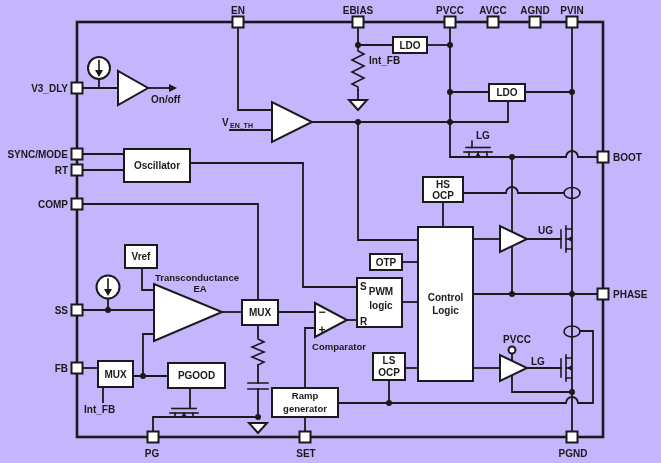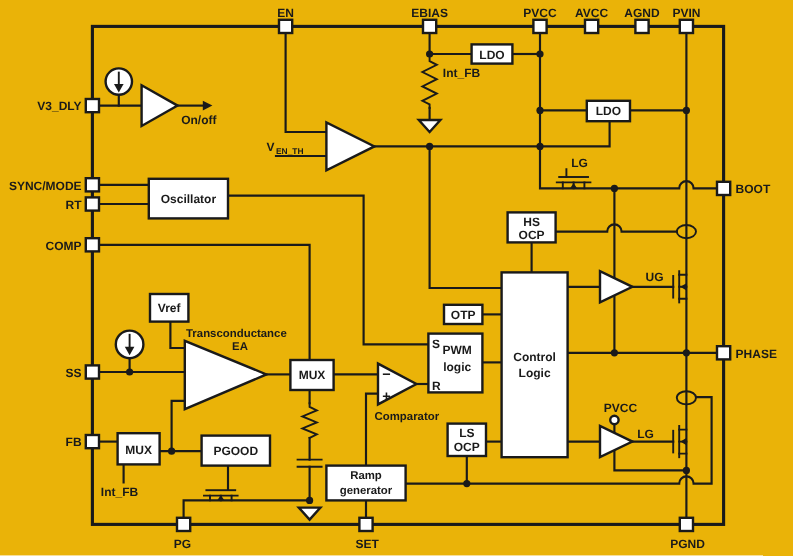--- a/index.html
+++ b/index.html
@@ -1,17 +1,17 @@
 <!DOCTYPE html>
 <html><head>
 <meta charset="utf-8">
 <style>
   html,body{margin:0;padding:0;background:#ffffff;}
   body{font-family:"Liberation Sans",sans-serif;}
-  .stage{position:relative;width:661px;height:463px;background:#eab308;overflow:hidden;}
+  .stage{position:relative;width:661px;height:463px;background:#c4b5fd;overflow:hidden;}
   svg text{font-family:"Liberation Sans",sans-serif;font-weight:bold;fill:#1a1a1a;}
   .t10{font-size:10px;}
   .t9{font-size:9.5px;}
   .t7{font-size:7px;}
   .t12{font-size:12px;}
   .wire{stroke:#1a1a1a;stroke-width:1.8;fill:none;stroke-linecap:square;stroke-linejoin:miter;}
   .thin{stroke:#1a1a1a;stroke-width:1.6;fill:none;stroke-linecap:square;}
   .boundary{stroke:#1a1a1a;stroke-width:2.6;fill:none;}
   .box{stroke:#1a1a1a;stroke-width:2;fill:#ffffff;}
   .tri{stroke:#1a1a1a;stroke-width:2;fill:#ffffff;stroke-linejoin:miter;}

